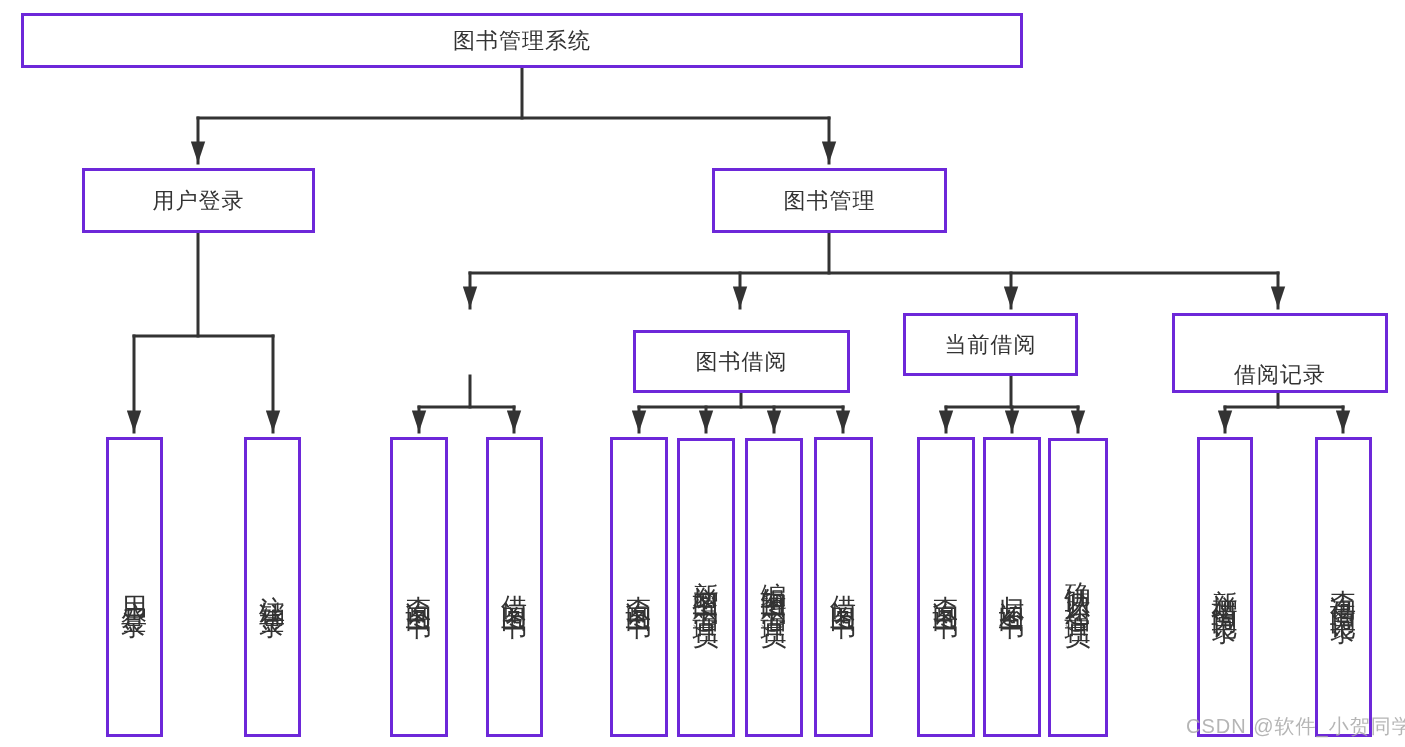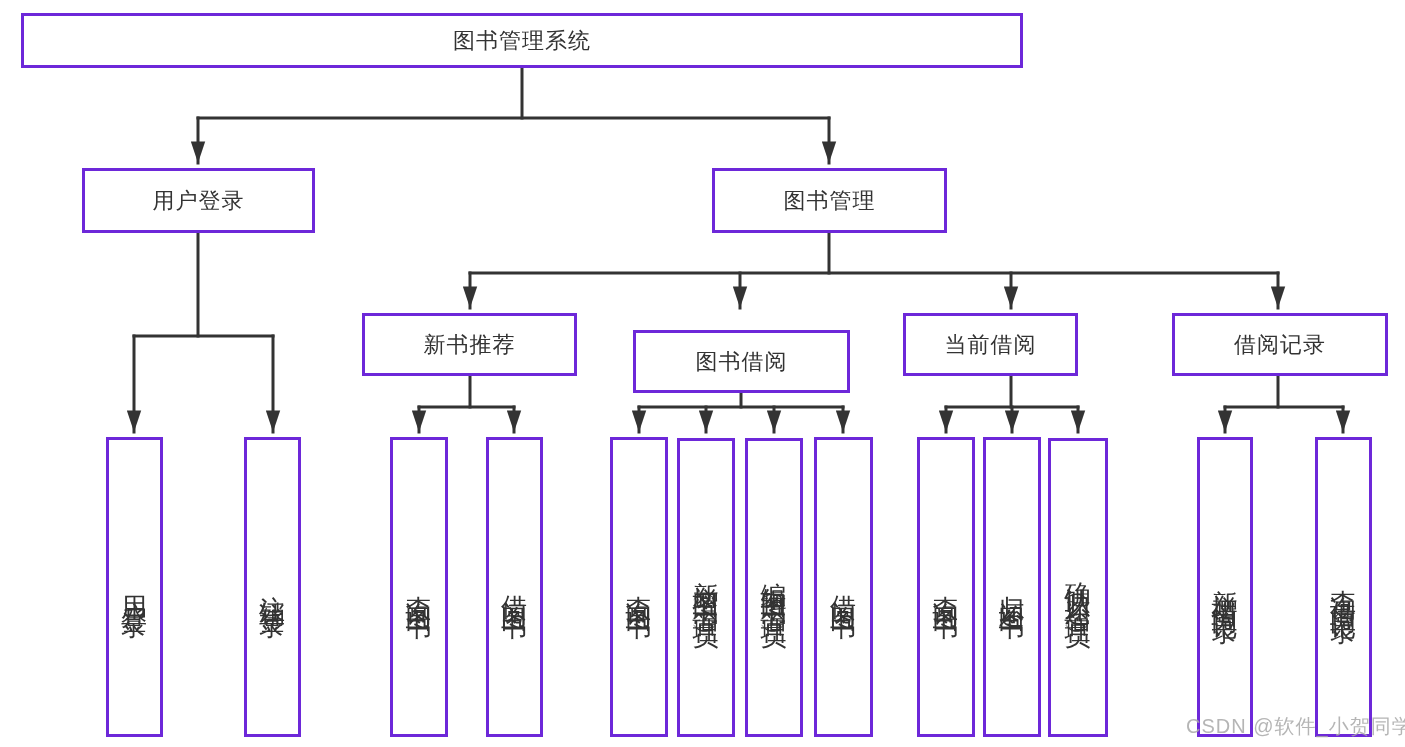--- a/index.html
+++ b/index.html
@@ -107,30 +107,27 @@
     <span class="h-label">图书管理系统</span>
   </div>
 
   <div class="node" style="left:82px; top:168px; width:233px; height:65px;">
     <span class="h-label">用户登录</span>
   </div>
   <div class="node" style="left:712px; top:168px; width:235px; height:65px;">
     <span class="h-label">图书管理</span>
   </div>
 
-  <div class="node" style="left:362px; top:313px; width:215px; height:63px;">
-    <span class="h-label">新书推荐</span>
-  </div>
   <div class="node" style="left:633px; top:330px; width:217px; height:63px;">
     <span class="h-label">图书借阅</span>
   </div>
   <div class="node" style="left:903px; top:313px; width:175px; height:63px;">
     <span class="h-label">当前借阅</span>
   </div>
-  <div class="node" style="left:1172px; top:313px; width:216px; height:63px;">
+  <div class="node" style="left:1172px; top:313px; width:216px; height:80px;align-items:flex-end;">
     <span class="h-label">借阅记录</span>
   </div>
 
   <div class="node leaf" style="left:106px; top:437px; width:57px; height:300px;">
     <span class="v-label">用户登录</span>
   </div>
   <div class="node leaf" style="left:244px; top:437px; width:57px; height:300px;">
     <span class="v-label">注销登录</span>
   </div>
 

